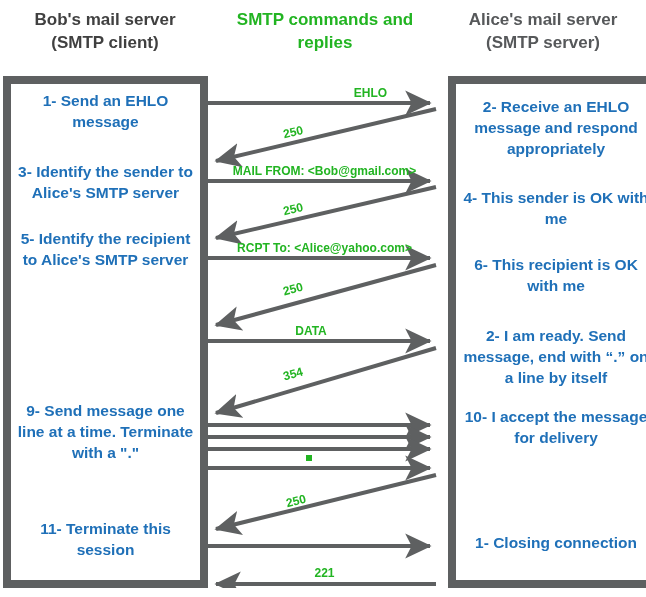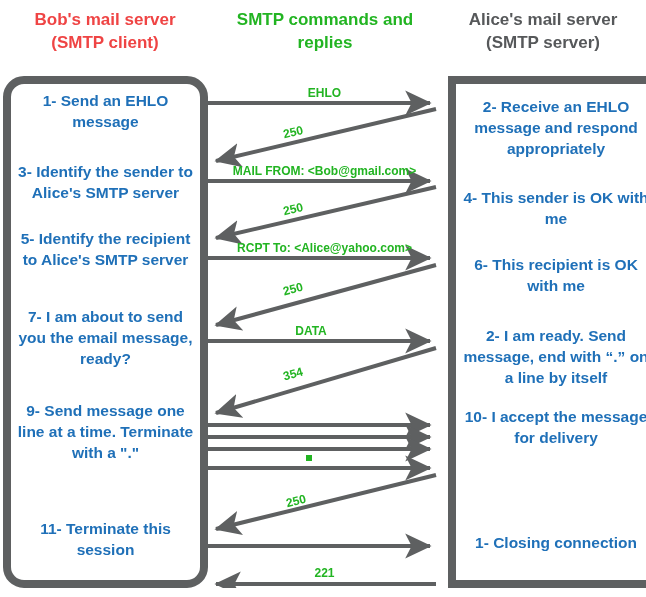--- a/index.html
+++ b/index.html
@@ -13,33 +13,33 @@
   #stage{position:relative;width:646px;height:597px;}
 
   
   .hdr{
     position:absolute;top:8px;
     text-align:center;
     font-weight:bold;
     font-size:17px;
     line-height:23px;
   }
-  .hdr.left{left:2px;width:206px;color:#ef4444;text-align:center;}
+  .hdr.left{left:2px;width:206px;color:#404040;text-align:center;}
   .hdr.mid{left:212px;width:226px;color:#22b422;}
   .hdr.right{left:440px;width:206px;color:#56585a;}
 
   
   .panel{
     position:absolute;
     top:76px;height:512px;
     box-sizing:border-box;
     border:8px solid #5e6061;
     background:#ffffff;
   }
-  .panel.left{left:3px;width:205px;border-radius:21px;}
+  .panel.left{left:3px;width:205px;}
   .panel.right{left:441px;width:216px;margin-left:7px;}
 
   .steps{
     position:relative;
     width:100%;height:100%;
     box-sizing:border-box;
     padding:0;
   }
   .step{
     position:absolute;
@@ -98,21 +98,20 @@
   <div class="hdr right">
     <div>Alice's mail server</div>
     <div>(SMTP server)</div>
   </div>
 
   <div class="panel left">
     <div class="steps">
       <div class="step" style="top:6px;">1- Send an EHLO message</div>
       <div class="step" style="top:77px;">3- Identify the sender to Alice's SMTP server</div>
       <div class="step" style="top:144px;">5- Identify the recipient to Alice's SMTP server</div>
-      <div class="step" style="top:222px;">7- I am about to send you the email message, ready?</div>
       <div class="step" style="top:316px;">9- Send message one line at a time. Terminate with a "."</div>
       <div class="step" style="top:434px;">11- Terminate this session</div>
     </div>
   </div>
 
   <div class="panel right">
     <div class="steps">
       <div class="step" style="top:12px;">2- Receive an EHLO message and respond appropriately</div>
       <div class="step" style="top:103px;">4- This sender is OK with me</div>
       <div class="step" style="top:170px;">6- This recipient is OK with me</div>
@@ -185,21 +184,21 @@
 
       <g>
         <line x1="0" y1="470" x2="222" y2="470" stroke="#5e6061" stroke-width="4" marker-end="url(#ahR)"></line>
       </g>
 
       <g>
         <line x1="228" y1="508" x2="8" y2="508" stroke="#5e6061" stroke-width="4" marker-end="url(#ahL)"></line>
       </g>
     </svg>
 
-    <div class="lbl" style="left:0;width:233px;top:10px;">EHLO</div>
+    <div class="lbl" style="left:0;width:233px;top:10px;padding-left:46px;">EHLO</div>
 
     <div class="lbl slant" style="left:60px;width:50px;top:49px;transform:rotate(-13deg);">250</div>
 
     <div class="lbl" style="left:0;width:233px;top:88px;">MAIL FROM: &lt;Bob@gmail.com&gt;</div>
 
     <div class="lbl slant" style="left:60px;width:50px;top:126px;transform:rotate(-13deg);">250</div>
 
     <div class="lbl" style="left:0;width:233px;top:165px;">RCPT To: &lt;Alice@yahoo.com&gt;</div>
 
     <div class="lbl slant" style="left:60px;width:50px;top:206px;transform:rotate(-15deg);">250</div>

